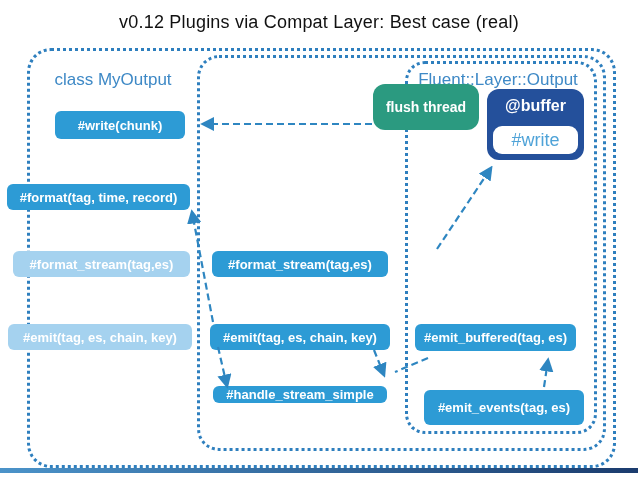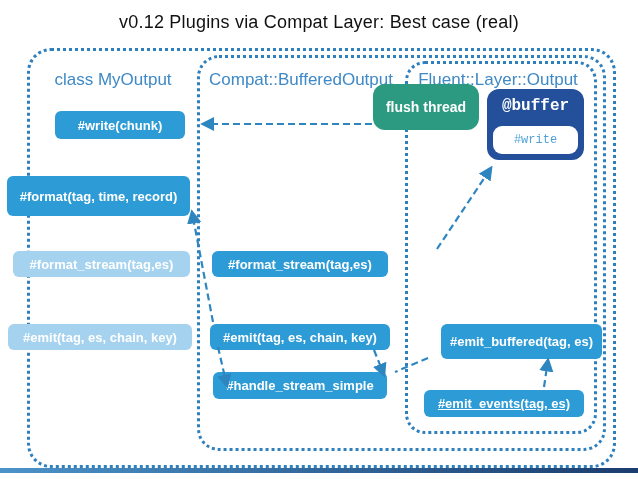--- a/index.html
+++ b/index.html
@@ -35,21 +35,21 @@
     display:flex;align-items:center;justify-content:center;text-align:center;
     white-space:nowrap;z-index:2;
   }
   .blue{background:var(--box-blue);}
   .light{background:var(--box-blue-light);}
   .green{background:var(--box-green);font-size:14px;border-radius:12px;}
   .navy{background:var(--box-navy);border-radius:12px;flex-direction:column;justify-content:flex-start;}
   .buffer-title{font-size:16px;font-weight:bold;color:#fff;margin-top:8px;}
   .buffer-write{
     position:absolute;left:6px;top:37px;width:85px;height:28px;background:#ffffff;
-    border-radius:9px;color:var(--buffer-write-text);font-size:12px;font-weight:normal;
+    border-radius:9px;color:var(--buffer-write-text);font-size:18px;font-weight:normal;
     display:flex;align-items:center;justify-content:center;
   }
   svg.arrows{position:absolute;left:0;top:0;z-index:3;pointer-events:none;}
   svg.arrows path{stroke:var(--arrow);stroke-width:2.2;fill:none;stroke-dasharray:7 4;}
   .footer-bar{
     position:absolute;left:0;top:468px;width:638px;height:5px;
     background:linear-gradient(90deg,var(--footer-left),var(--footer-right));
   }
 </style>
 </head>
@@ -57,39 +57,38 @@
 
 <div id="slide">
 
   <div class="title">v0.12 Plugins via Compat Layer: Best case (real)</div>
 
   <div class="frame" style="left:27px;top:48px;width:583px;height:414px;border-radius:24px;"></div>
   <div class="frame" style="left:197px;top:55px;width:403px;height:390px;border-radius:22px;"></div>
   <div class="frame" style="left:405px;top:61px;width:186px;height:367px;border-radius:20px;"></div>
 
   <div class="frame-label" style="left:27px;top:62px;width:172px;">class MyOutput</div>
-  <div class="frame-label" style="left:197px;top:62px;width:208px;">Compat::BufferedOutput</div>
   <div class="frame-label" style="left:405px;top:62px;width:186px;">Fluent::Layer::Output</div>
 
   <div class="box blue" style="left:55px;top:111px;width:130px;height:28px;">#write(chunk)</div>
-  <div class="box blue" style="left:7px;top:176px;width:183px;height:40px;">#format(tag, time, record)</div>
+  <div class="box blue" style="left:7px;top:184px;width:183px;height:26px;">#format(tag, time, record)</div>
   <div class="box light" style="left:13px;top:251px;width:177px;height:26px;">#format_stream(tag,es)</div>
   <div class="box light" style="left:8px;top:324px;width:184px;height:26px;">#emit(tag, es, chain, key)</div>
 
   <div class="box green" style="left:373px;top:84px;width:106px;height:46px;">flush thread</div>
   <div class="box blue" style="left:212px;top:251px;width:176px;height:26px;">#format_stream(tag,es)</div>
   <div class="box blue" style="left:210px;top:324px;width:180px;height:26px;">#emit(tag, es, chain, key)</div>
-  <div class="box blue" style="left:213px;top:372px;width:174px;height:27px;">#handle_stream_simple</div>
+  <div class="box blue" style="left:213px;top:386px;width:174px;height:17px;">#handle_stream_simple</div>
 
-  <div class="box navy" style="left:487px;top:89px;width:97px;height:71px;font-family:Liberation Mono, monospace;">
+  <div class="box navy" style="left:487px;top:89px;width:97px;height:71px;">
     <div class="buffer-title">@buffer</div>
     <div class="buffer-write">#write</div>
   </div>
-  <div class="box blue" style="left:441px;top:324px;width:161px;height:35px;">#emit_buffered(tag, es)</div>
-  <div class="box blue" style="left:424px;top:390px;width:160px;height:27px;text-decoration:underline;">#emit_events(tag, es)</div>
+  <div class="box blue" style="left:415px;top:324px;width:161px;height:27px;">#emit_buffered(tag, es)</div>
+  <div class="box blue" style="left:424px;top:390px;width:160px;height:35px;">#emit_events(tag, es)</div>
 
   <svg class="arrows" width="638" height="479" viewBox="0 0 638 479">
     <defs>
       <marker id="arr" viewBox="0 0 10 10" refX="8" refY="5" markerWidth="6.5" markerHeight="6.5" orient="auto">
         <path d="M0,0 L10,5 L0,10 z" style="fill:var(--arrow);stroke:none;stroke-dasharray:none;"></path>
       </marker>
     </defs>
     <path d="M372,124 L203,124" marker-end="url(#arr)"></path>
     <path d="M213,322 L192,212" marker-end="url(#arr)"></path>
     <path d="M218,347 L227,386" marker-end="url(#arr)"></path>

